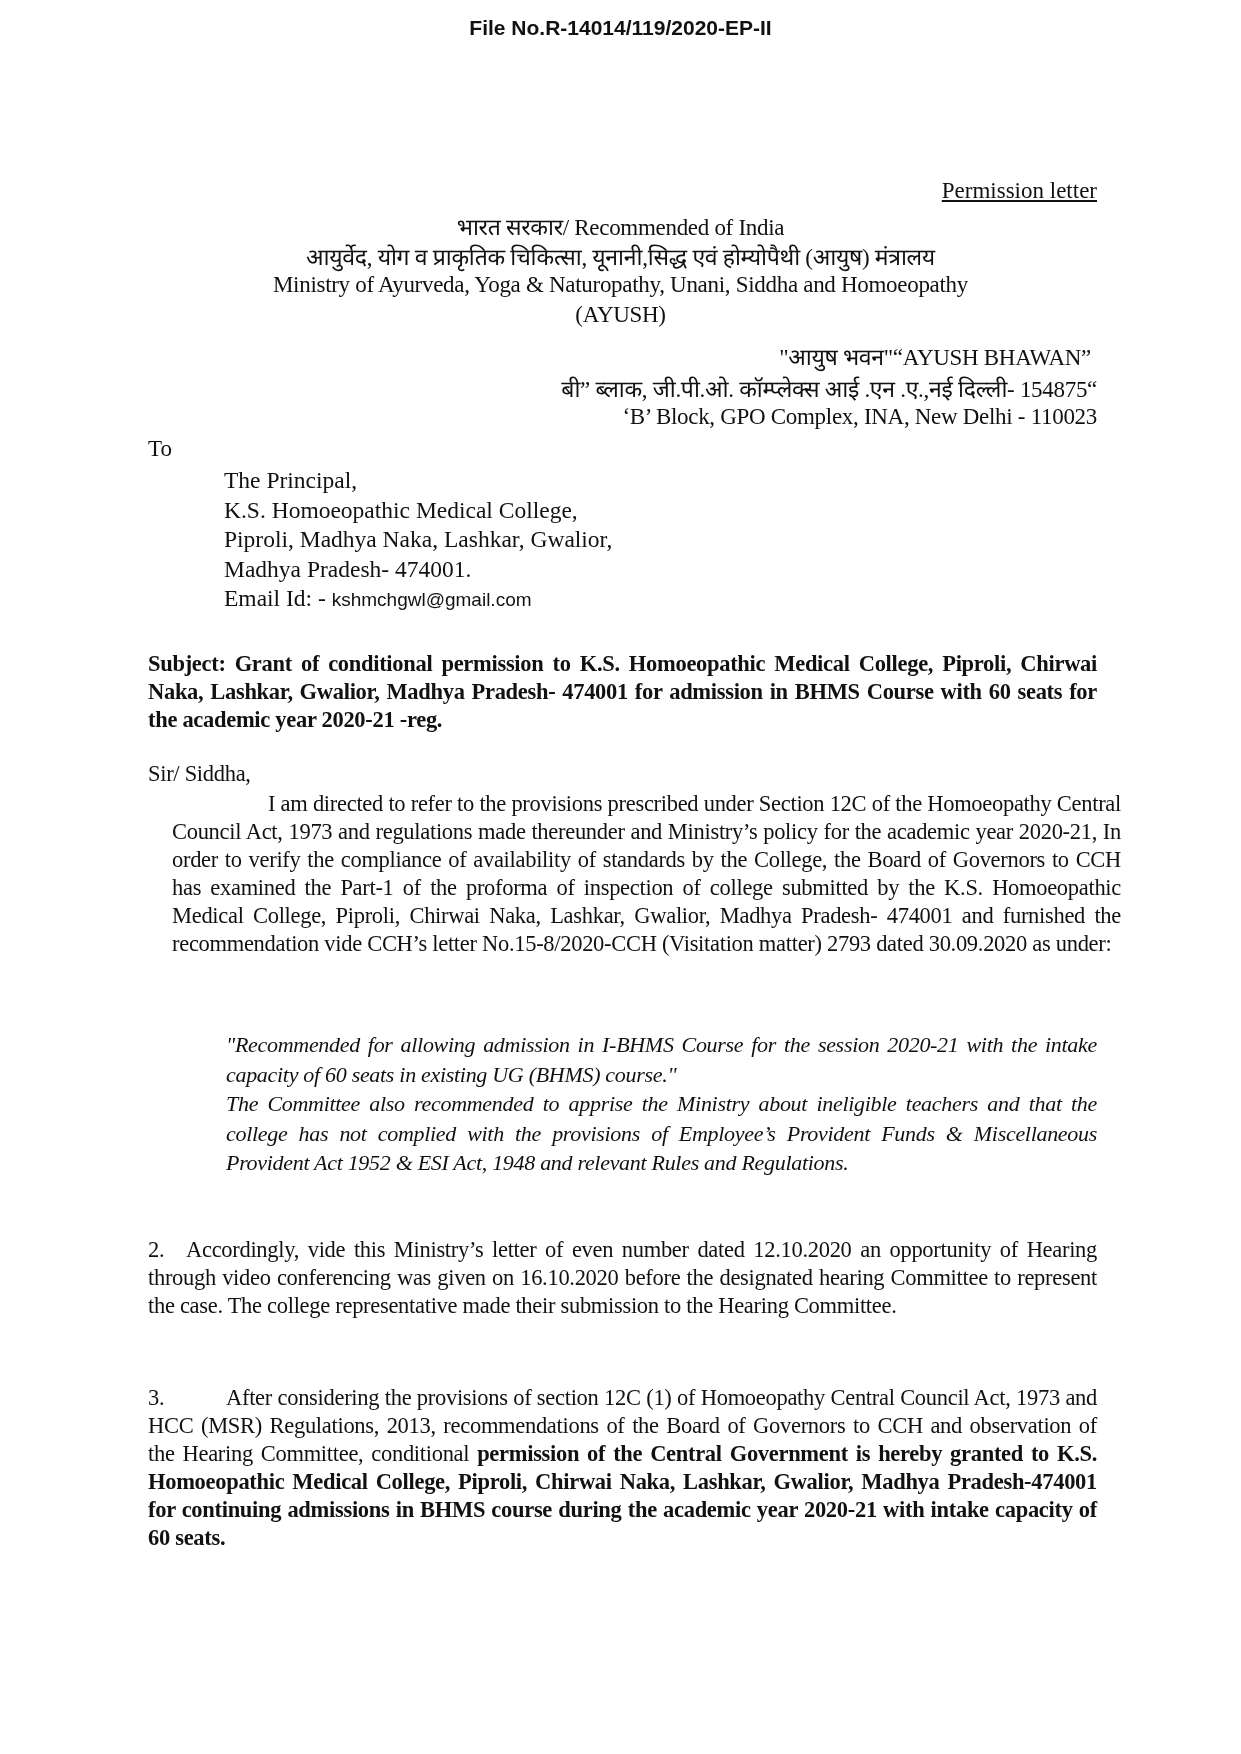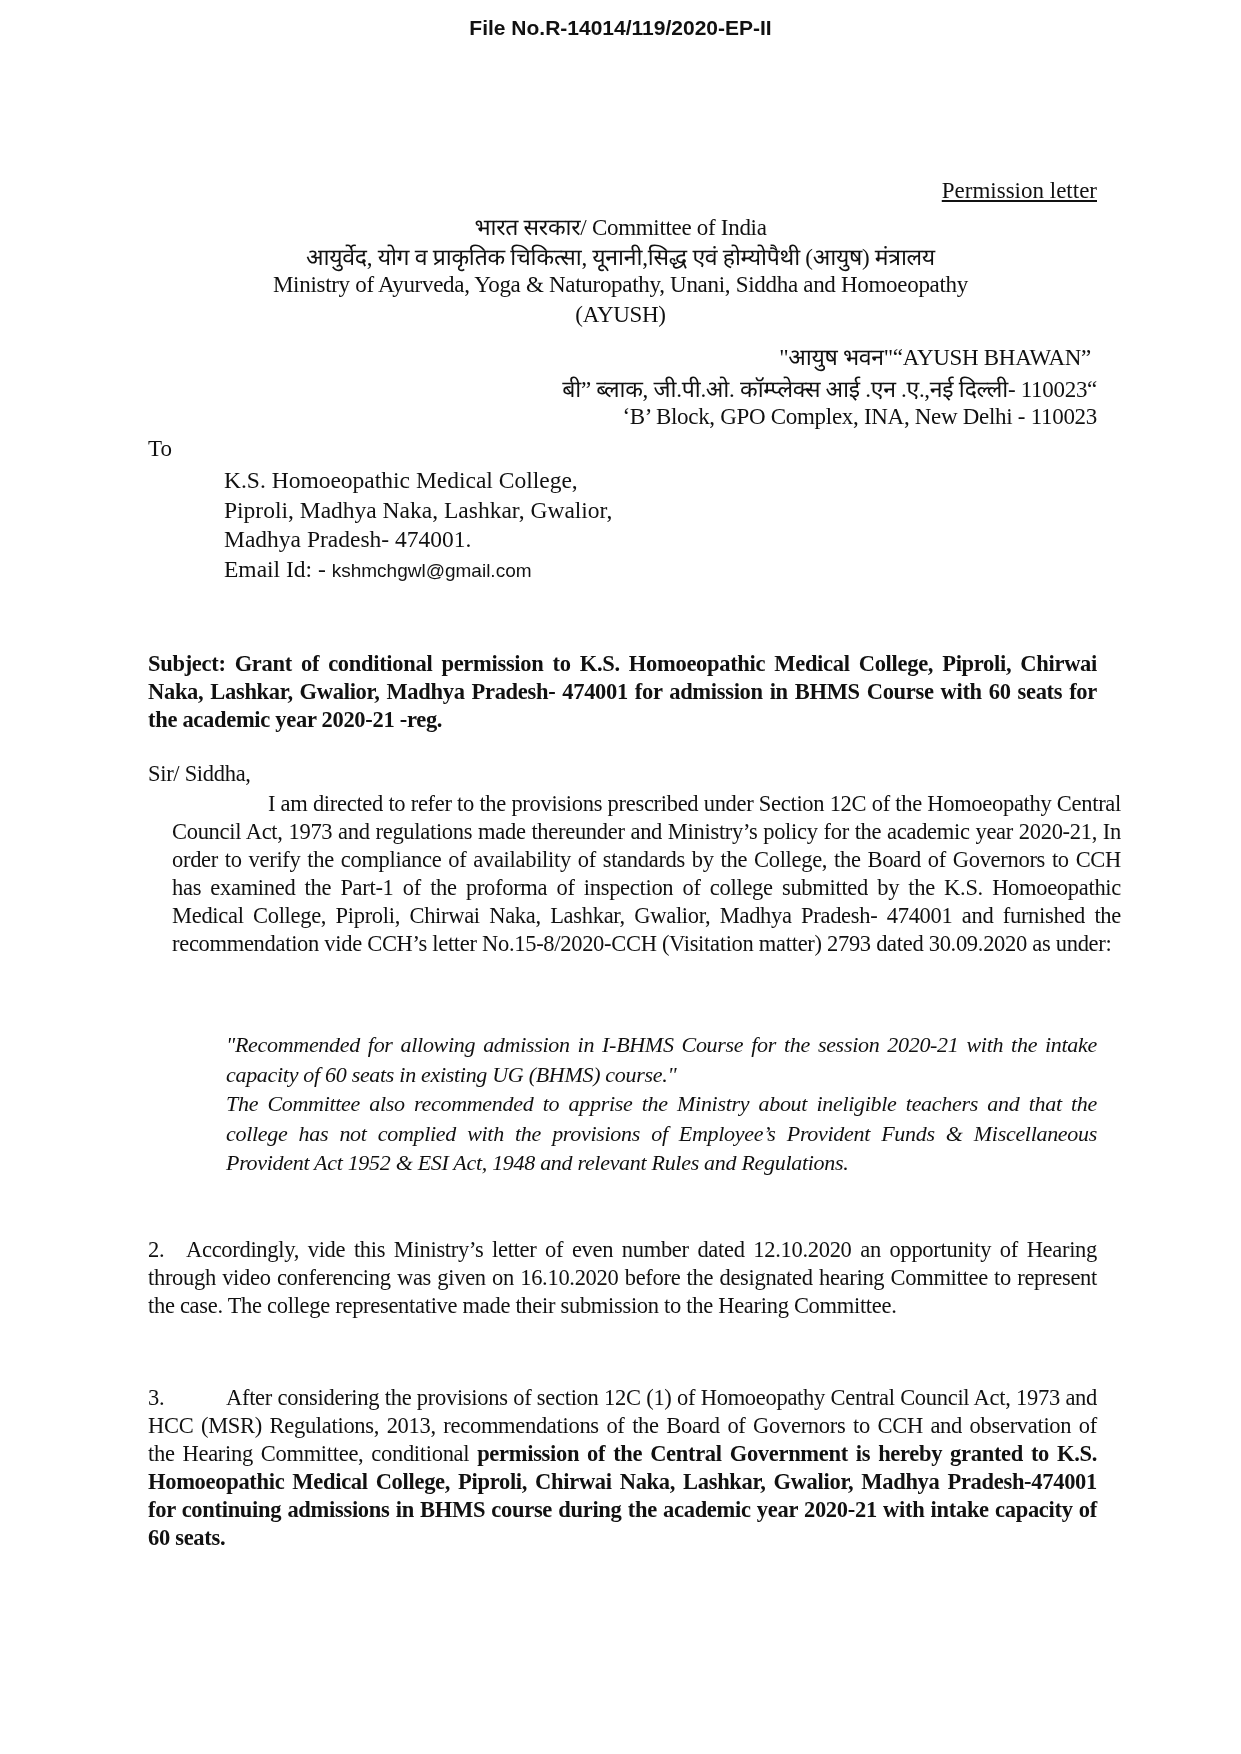--- a/index.html
+++ b/index.html
@@ -43,32 +43,33 @@
   </style>
 </head>
 <body>
 
 <div class="page">
 
   <div class="file-no">File No.R-14014/119/2020-EP-II</div>
 
   <div class="perm-title">Permission letter</div>
 
-  <div class="center-line" style="top:210px;">भारत सरकार/ Committee of India</div>
+  <div class="center-line" style="top:210px;">भारत सरकार/ Recommended of India</div>
   <div class="center-line" style="top:240px;">आयुर्वेद, योग व प्राकृतिक चिकित्सा, यूनानी,सिद्ध एवं होम्योपैथी  (आयुष) मंत्रालय</div>
   <div class="center-line" style="top:302px;">(AYUSH)</div>
   <div class="center-line" style="top:272px;">Ministry of Ayurveda, Yoga &amp; Naturopathy, Unani, Siddha and Homoeopathy</div>
 
   <div class="right-line" style="top:340px; right:150px;">"आयुष भवन"“AYUSH BHAWAN”</div>
-  <div class="right-line" style="top:372px;">बी” ब्लाक, जी.पी.ओ. कॉम्प्लेक्स आई .एन .ए.,नई दिल्ली- 110023“</div>
+  <div class="right-line" style="top:372px;">बी” ब्लाक, जी.पी.ओ. कॉम्प्लेक्स आई .एन .ए.,नई दिल्ली- 154875“</div>
   <div class="right-line" style="top:404px;">‘B’ Block, GPO Complex, INA, New Delhi - 110023</div>
 
   <div class="to">To</div>
 
   <div class="addr">
+    <div>The Principal,</div>
     <div>K.S. Homoeopathic Medical College,</div>
     <div>Piproli, Madhya Naka, Lashkar, Gwalior,</div>
     <div>Madhya Pradesh- 474001.</div>
     <div>
       <span>Email Id: - </span><span class="email-val">kshmchgwl@gmail.com</span>
     </div>
   </div>
 
   <div class="block subject">Subject: Grant of conditional permission to K.S. Homoeopathic Medical College, Piproli, Chirwai Naka, Lashkar, Gwalior, Madhya Pradesh- 474001 for admission in BHMS Course with 60 seats for the academic year 2020-21  -reg.</div>
 

